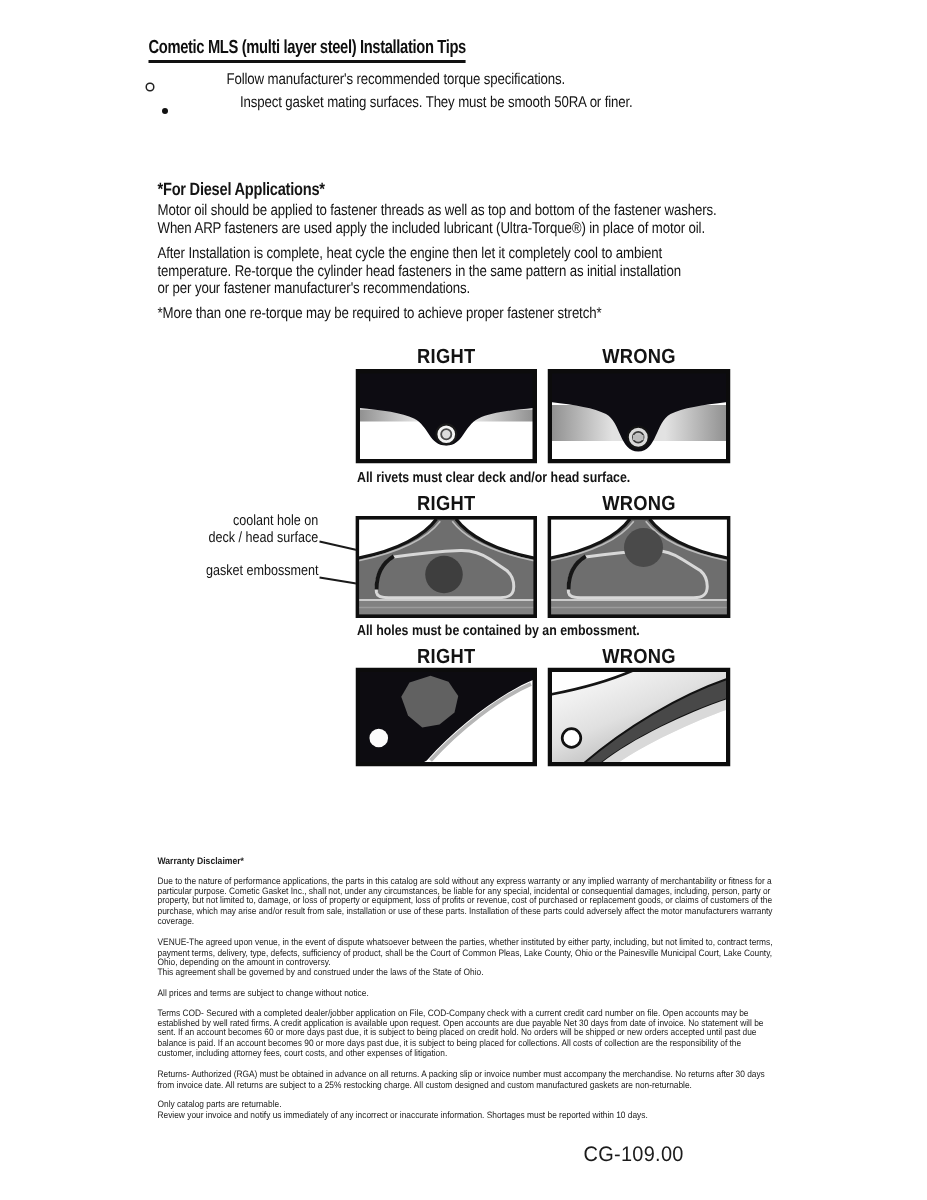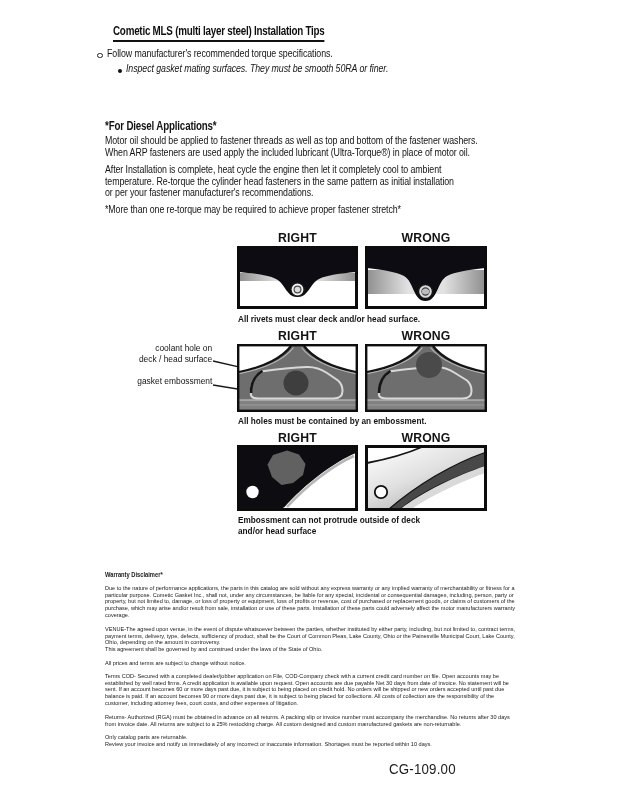--- a/index.html
+++ b/index.html
@@ -2,42 +2,42 @@
 <html><head>
 <meta charset="utf-8">
 <style>
   html,body{margin:0;padding:0;background:#ffffff;}
   body{width:618px;height:800px;font-family:"Liberation Sans","DejaVu Sans",sans-serif;color:#141414;}
   .page{position:relative;width:618px;height:800px;background:#fff;overflow:hidden;}
   .abs{position:absolute;}
   .title{font-weight:bold;font-size:12.6px;letter-spacing:-.3px;transform:scaleX(.78);transform-origin:0 0;
          border-bottom:2px solid #111;padding-bottom:2px;white-space:nowrap;color:#0f0f0f;}
   .bullets{left:97px;top:46px;}
-  .brow{display:flex;align-items:center;height:15px;}
-  .brow.sub{margin-left:21px;font-style:italic;}
+  .brow{display:flex;align-items:flex-end;height:15px;gap:44px;}
+  .brow.sub{margin-left:11px;}
   .mk-open{width:3.6px;height:3.6px;border:1.1px solid #222;border-radius:50%;margin:4.2px 4.5px 0 0;flex:none;}
   .mk-fill{width:4px;height:4px;background:#111;border-radius:50%;margin:4.2px 4px 0 0;flex:none;}
   .bodytxt{font-size:10.4px;letter-spacing:-.1px;line-height:15px;transform:scaleX(.85);transform-origin:0 0;white-space:nowrap;}
   .pline{font-size:10.4px;letter-spacing:-.1px;line-height:11.6px;transform:scaleX(.85);transform-origin:0 0;white-space:nowrap;}
   .h2{font-weight:bold;font-size:11.9px;letter-spacing:-.2px;transform:scaleX(.82);transform-origin:0 0;white-space:nowrap;}
   .dlabel{font-weight:bold;font-size:13.6px;letter-spacing:.2px;text-align:center;transform:scaleX(.9);transform-origin:50% 0;color:#131313;}
   .caption{font-weight:bold;font-size:9.7px;line-height:11px;letter-spacing:0;transform:scaleX(.85);transform-origin:0 0;white-space:nowrap;color:#131313;}
   .annot{font-size:9.9px;line-height:10.6px;text-align:right;transform:scaleX(.85);transform-origin:100% 0;white-space:nowrap;color:#131313;}
   .warrbox{left:105px;top:572px;width:460px;transform:scaleX(.9);transform-origin:0 0;color:#202020;}
   .warr{font-size:6.2px;line-height:6.8px;letter-spacing:0;}
   .whead{font-weight:bold;font-size:6.4px;} .mt6{margin-top:6px;} .mt7{margin-top:7px;}
   .footer-code{font-size:14px;letter-spacing:.2px;transform:scaleX(.95);transform-origin:0 0;color:#1b1b1b;}
   svg{display:block;}
 </style>
 </head>
 <body>
 
 <div class="page">
 
-  <div class="abs" style="left:113px;top:24px;text-align:center;">
+  <div class="abs" style="left:99px;top:24px;text-align:center;">
     <div class="title">Cometic MLS (multi layer steel) Installation Tips</div>
   </div>
 
   <div class="abs bullets">
     <div class="brow">
       <span class="mk-open"></span>
       <span class="bodytxt">Follow manufacturer's recommended torque specifications.</span>
     </div>
     <div class="brow sub">
       <span class="mk-fill"></span>
@@ -183,24 +183,20 @@
       <path d="M2,2 L57,2 C42,8.5 23,14 2,18 Z" fill="#ffffff"></path>
       <path d="M57,2 C42,8.5 23,14 2,18" fill="none" stroke="#151515" stroke-width="1.8"></path>
       <path d="M24,64 C52,40 87,19 120,7.5 L120,21 C92,30.5 57,47 35.5,64 Z" fill="#484848" stroke="#121212" stroke-width="1.3"></path>
       <path d="M35.5,64 C57,47 92,30.5 120,21 L120,28 C97,36 65,51 46.5,64 Z" fill="#d9d9d9"></path>
       <path d="M46.5,64 C65,51 97,36 120,28 L120,64 Z" fill="#ffffff"></path>
       <circle cx="16" cy="47" r="6.2" fill="#ffffff" stroke="#111111" stroke-width="1.8"></circle>
       <rect x="1.5" y="1.5" width="119" height="63" fill="none" stroke="#0c0c0c" stroke-width="3"></rect>
     </svg>
   </div>
 
-  <div class="abs" style="left:238px;top:514px;">
-    <div class="caption">Embossment can not protrude outside of deck</div>
-    <div class="caption">and/or head surface</div>
-  </div>
 
   <div class="abs warrbox">
     <div class="warr whead">Warranty Disclaimer*</div>
     <div class="warr mt6">Due to the nature of performance applications, the parts in this catalog are sold without any express warranty or any implied warranty of merchantability or fitness for a particular purpose.  Cometic Gasket Inc., shall not, under any circumstances, be liable for any special, incidental or consequential damages, including, person, party or property, but not limited to, damage, or loss of property or equipment, loss of profits or revenue, cost of purchased or replacement goods, or claims of customers of the purchase, which may arise and/or result from sale, installation or use of these parts.  Installation of these parts could adversely affect the motor manufacturers warranty coverage.</div>
     <div class="warr mt7">VENUE-The agreed upon venue, in the event of dispute whatsoever between the parties, whether instituted by either party, including, but not limited to, contract terms, payment terms, delivery, type, defects, sufficiency of product, shall be the Court of Common Pleas, Lake County, Ohio or the Painesville Municipal Court, Lake County, Ohio, depending on the amount in controversy.</div>
     <div class="warr">This agreement shall be governed by and construed under the laws of the State of Ohio.</div>
     <div class="warr mt7">All prices and terms are subject to change without notice.</div>
     <div class="warr mt6">Terms COD- Secured with a completed dealer/jobber application on File, COD-Company check with a current credit card number on file.  Open accounts may be established by well rated firms.  A credit application is available upon request.  Open accounts are due payable Net 30 days from date of invoice.  No statement will be sent.  If an account becomes 60 or more days past due, it is subject to being placed on credit hold.  No orders will be shipped or new orders accepted until past due balance is paid.  If an account becomes 90 or more days past due, it is subject to being placed for collections.  All costs of collection are the responsibility of the customer, including attorney fees, court costs, and other expenses of litigation.</div>
     <div class="warr mt7">Returns- Authorized (RGA) must be obtained in advance on all returns.  A packing slip or invoice number must accompany the merchandise.  No returns after 30 days from invoice date.  All returns are subject to a 25% restocking charge.  All custom designed and custom manufactured gaskets are non-returnable.</div>
     <div class="warr mt7">Only catalog parts are returnable.</div>

